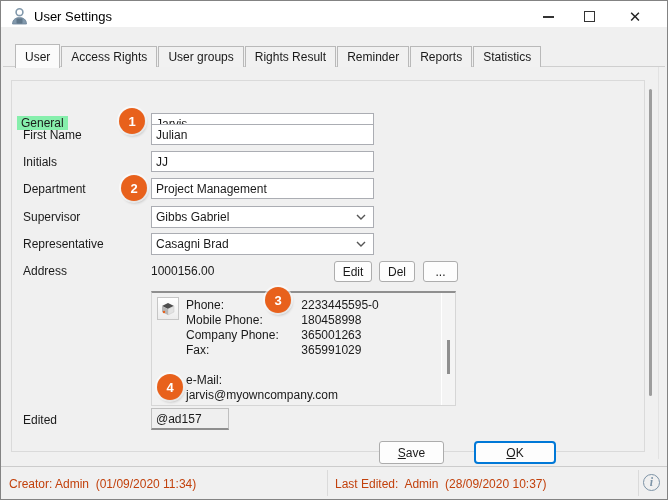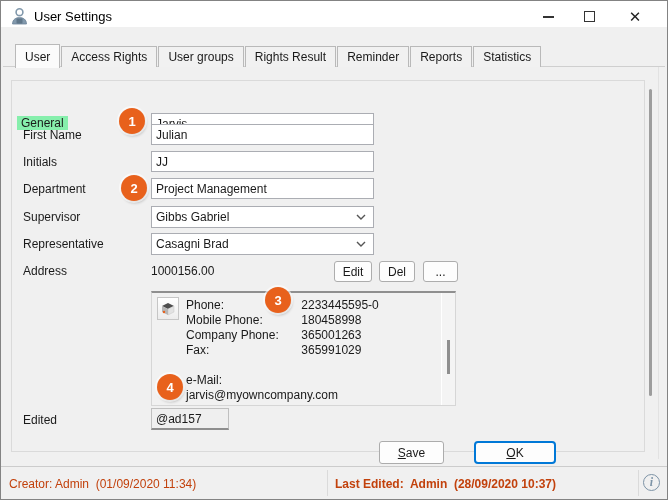--- a/index.html
+++ b/index.html
@@ -55,21 +55,21 @@
   .btn{position:absolute;top:440px;height:23px;background:#fdfdfd;border:1px solid #acacac;border-radius:3px;
        display:flex;align-items:center;justify-content:center;cursor:default;}
   .btn-save{left:378px;width:65px;}
   .btn-ok{left:473px;width:82px;border:2px solid #0078d7;border-radius:4px;}
   .btn-cancel{left:572px;width:85px;}
   .mn{text-decoration:underline;}
   
   .statusbar{position:absolute;left:0;right:0;top:465px;bottom:0;background:#f0f0f0;border-top:1px solid #cccccc;}
   .sb-text{position:absolute;top:10px;white-space:pre;color:#c2410c;}
   .sb-left{left:8px;}
-  .sb-right{left:334px;font-weight:bold;}
+  .sb-right{left:334px;}
   .sb-sep{position:absolute;top:3px;bottom:3px;border-left:1px solid #dadada;}
   .sep1{left:326px;}
   .sep2{left:637px;}
   .info-btn{position:absolute;left:642px;top:7px;width:17px;height:17px;border:1.5px solid #7d93a6;border-radius:50%;
             color:#7d93a6;display:flex;align-items:center;justify-content:center;
             font-family:"Liberation Serif",serif;font-style:italic;font-weight:bold;font-size:12px;}
   
   .badge{position:absolute;width:26px;height:26px;border-radius:50%;background:#e8611c;color:#fff;
          display:flex;align-items:center;justify-content:center;font-size:13px;font-weight:bold;z-index:10;
          box-shadow:0 0 0 2px rgba(255,255,255,0.6), 1px 2px 3px rgba(0,0,0,0.25);}

